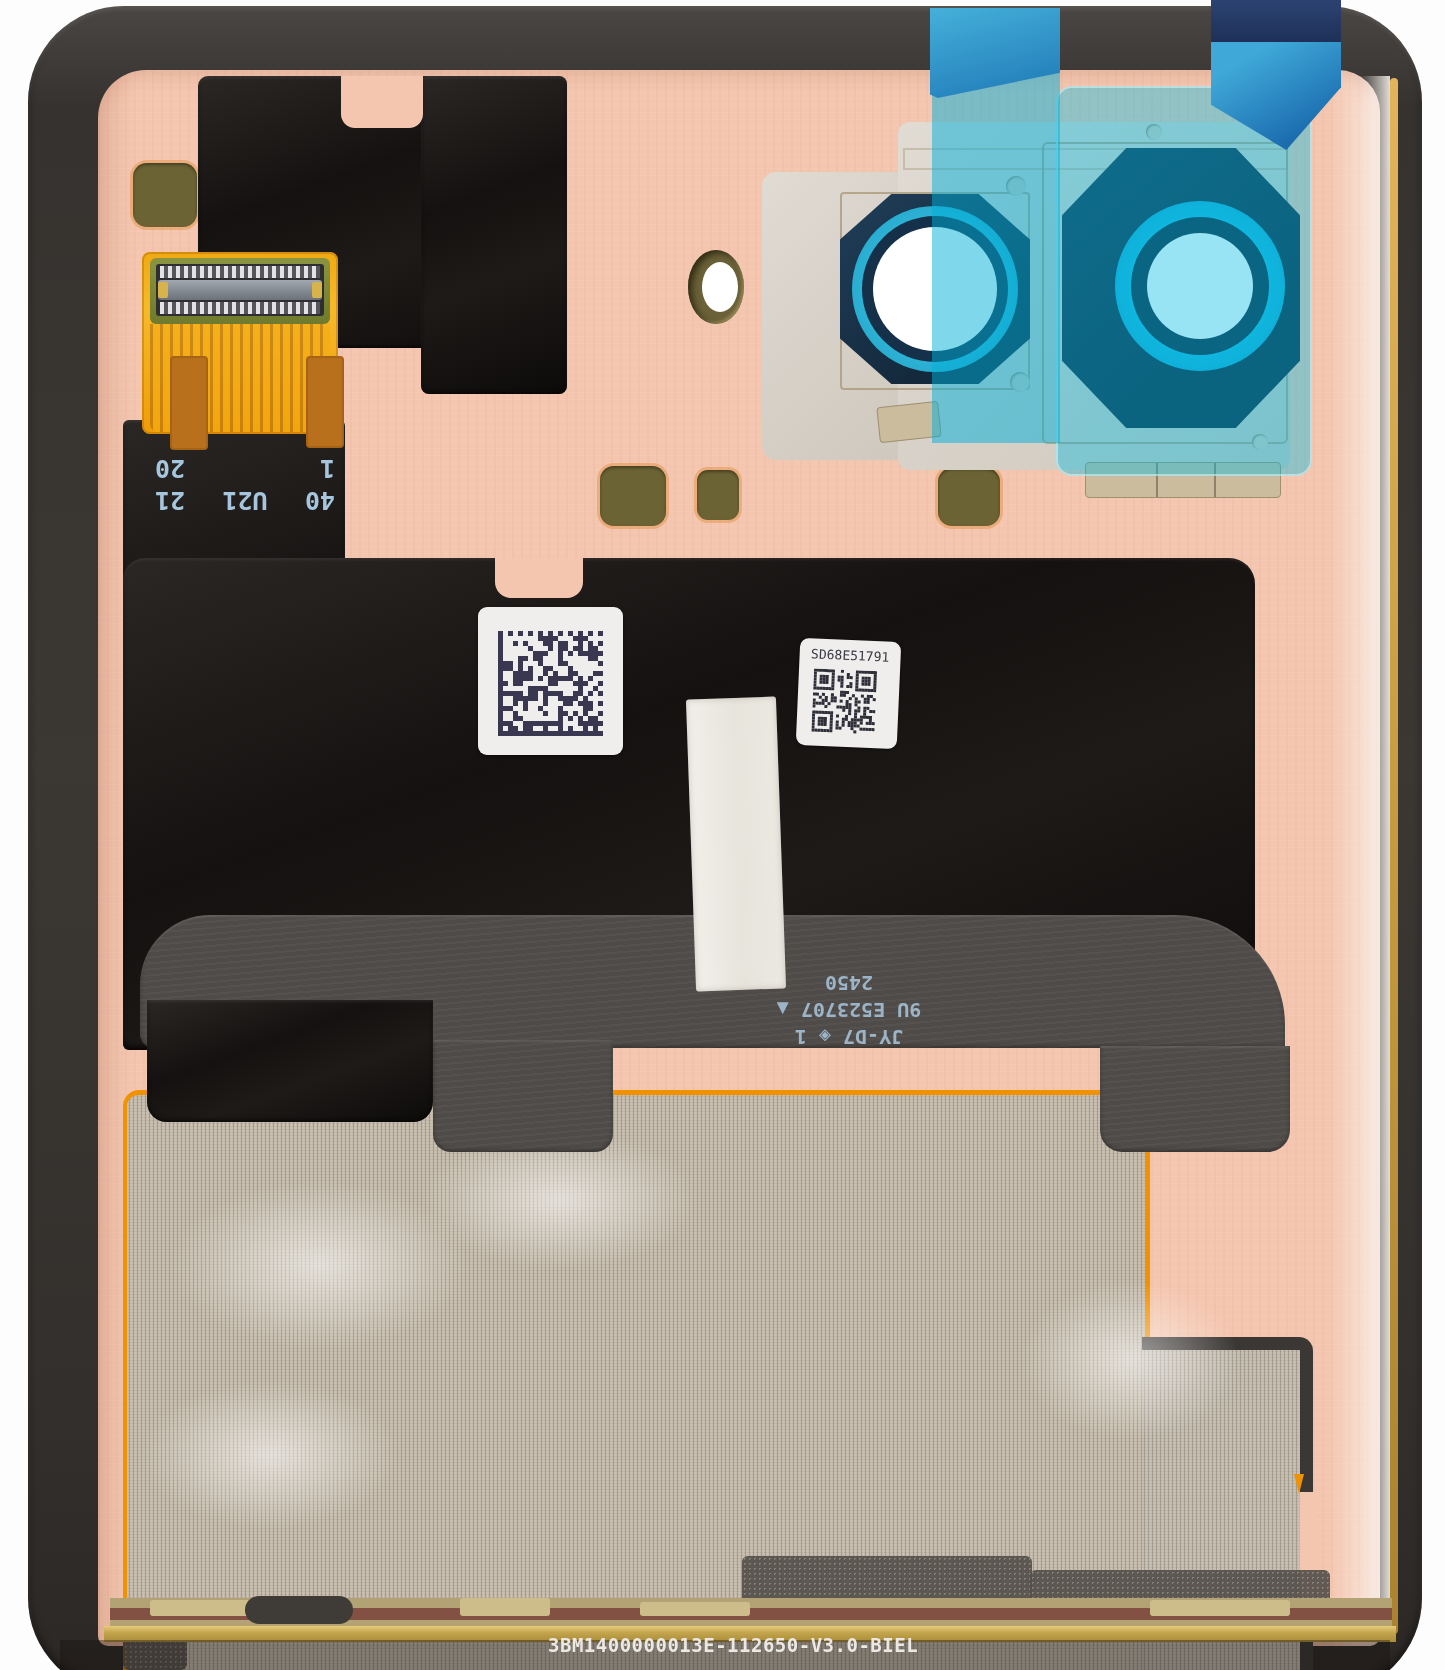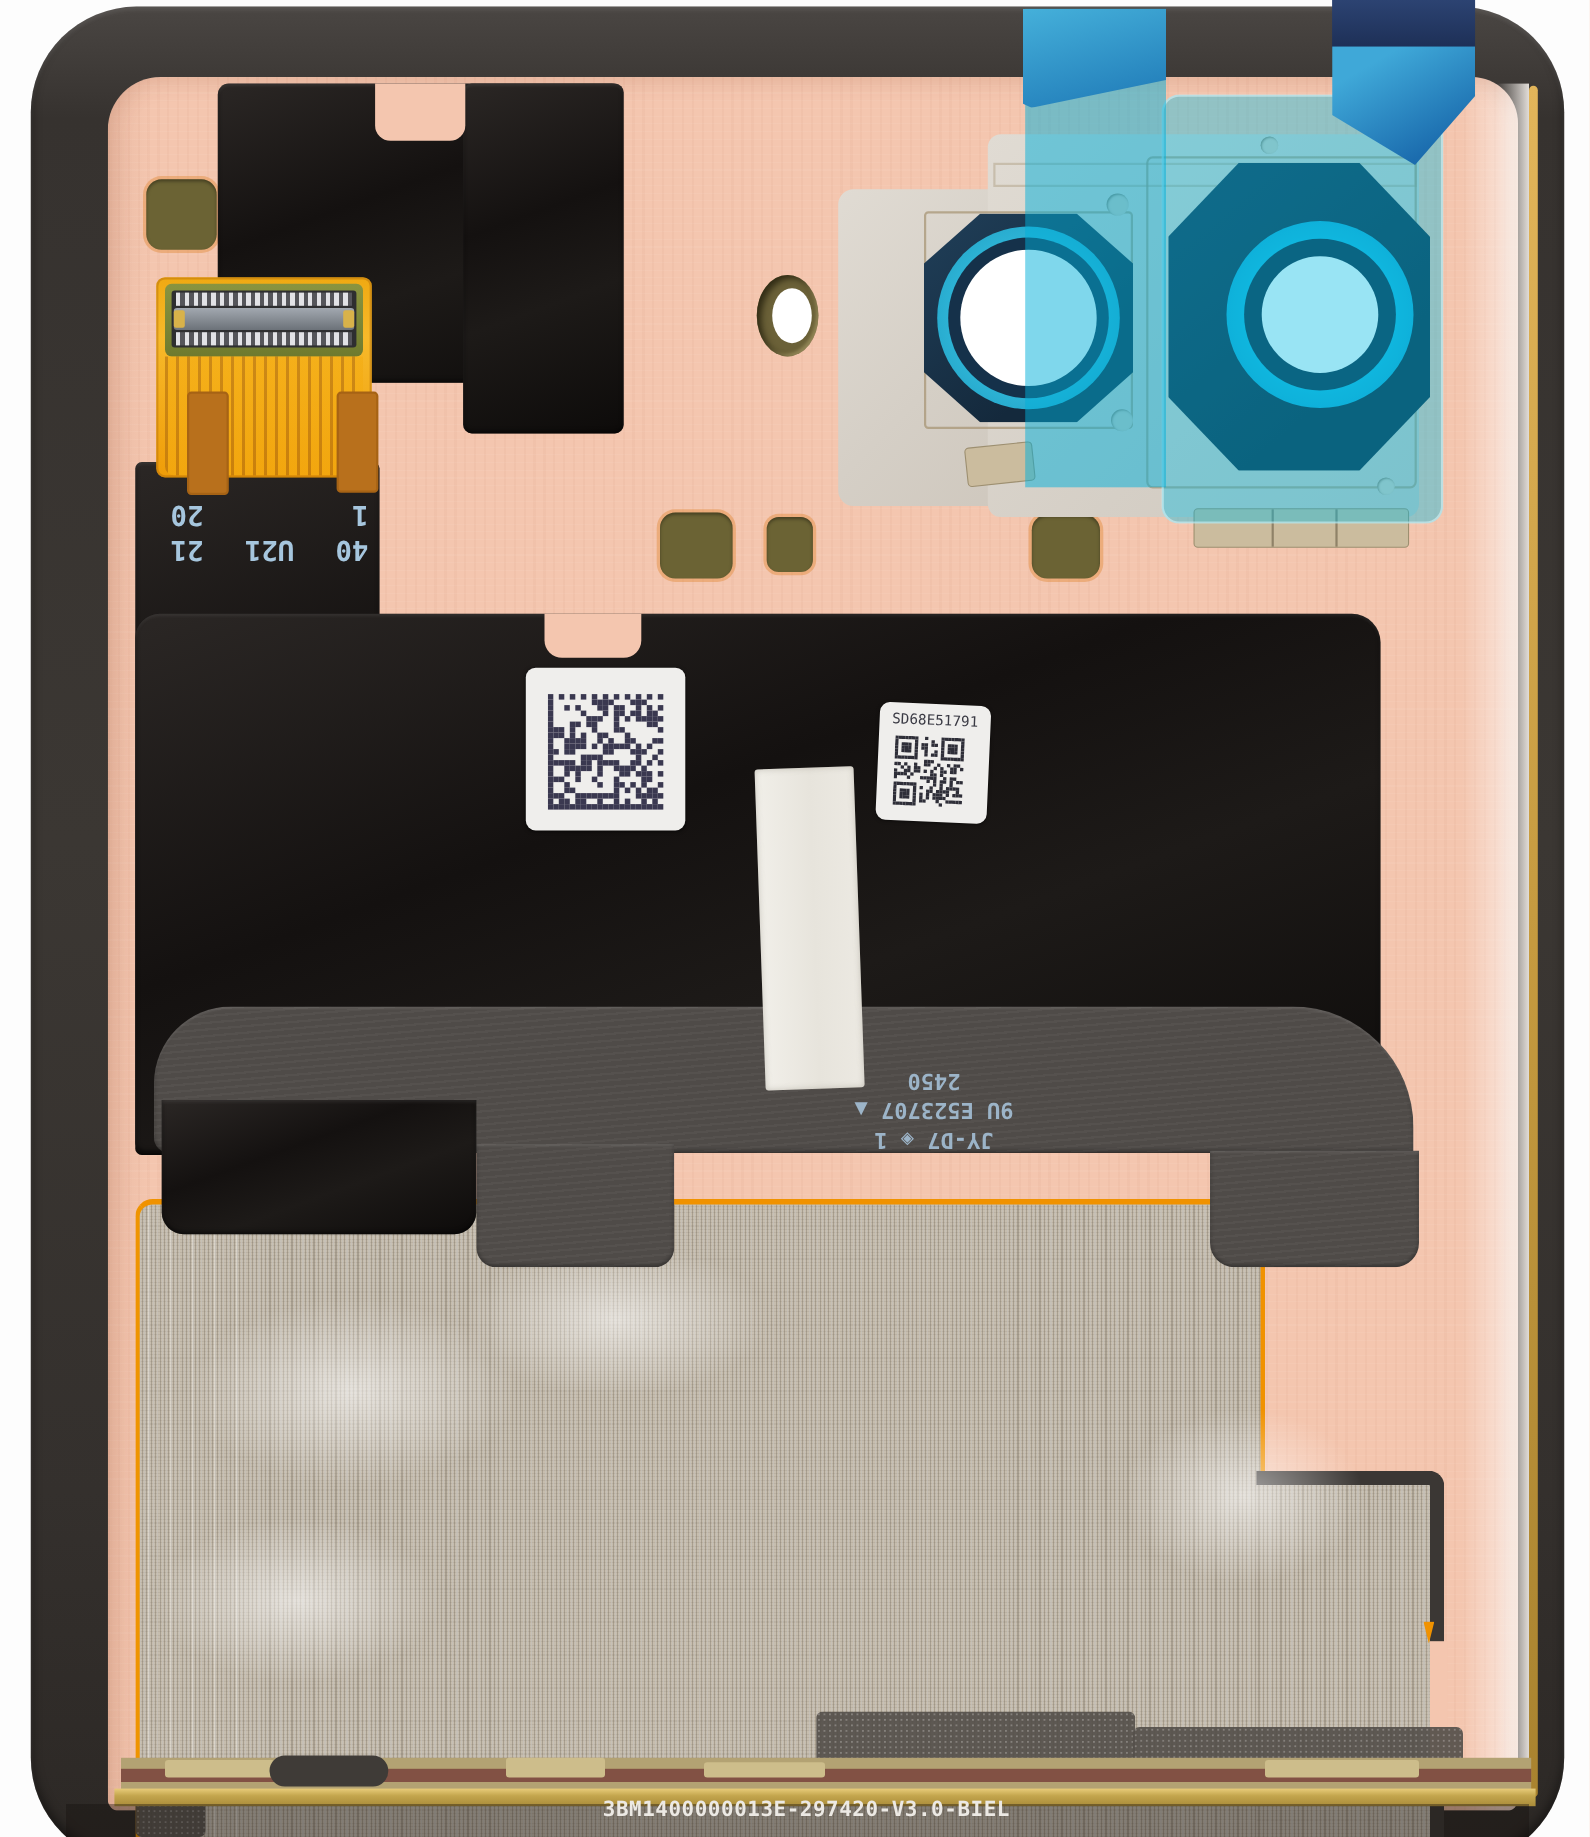--- a/index.html
+++ b/index.html
@@ -658,15 +658,15 @@
         <rect x="0" y="60" width="3" height="3" fill="#2e2e38"></rect>
         <rect x="3" y="60" width="3" height="3" fill="#2e2e38"></rect>
         <rect x="6" y="60" width="3" height="3" fill="#2e2e38"></rect>
         <rect x="9" y="60" width="3" height="3" fill="#2e2e38"></rect>
         <rect x="12" y="60" width="3" height="3" fill="#2e2e38"></rect>
         <rect x="15" y="60" width="3" height="3" fill="#2e2e38"></rect>
         <rect x="18" y="60" width="3" height="3" fill="#2e2e38"></rect>
       </svg>
   </div>
 
-  <div class="abs bottom-code" style="left:548px;top:1634px;">3BM1400000013E-297420-V3.0-BIEL</div>
+  <div class="abs bottom-code" style="left:548px;top:1634px;">3BM1400000013E-112650-V3.0-BIEL</div>
 
 </div>
 
 </body></html>

